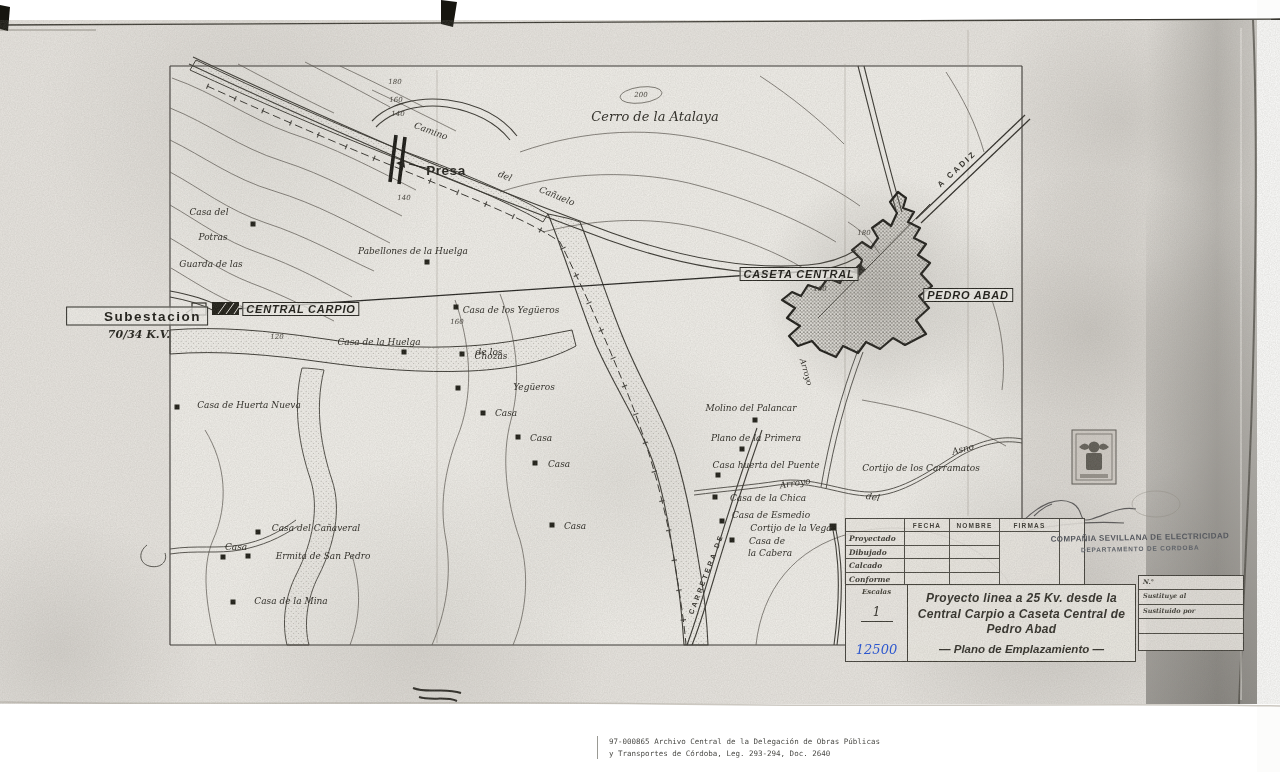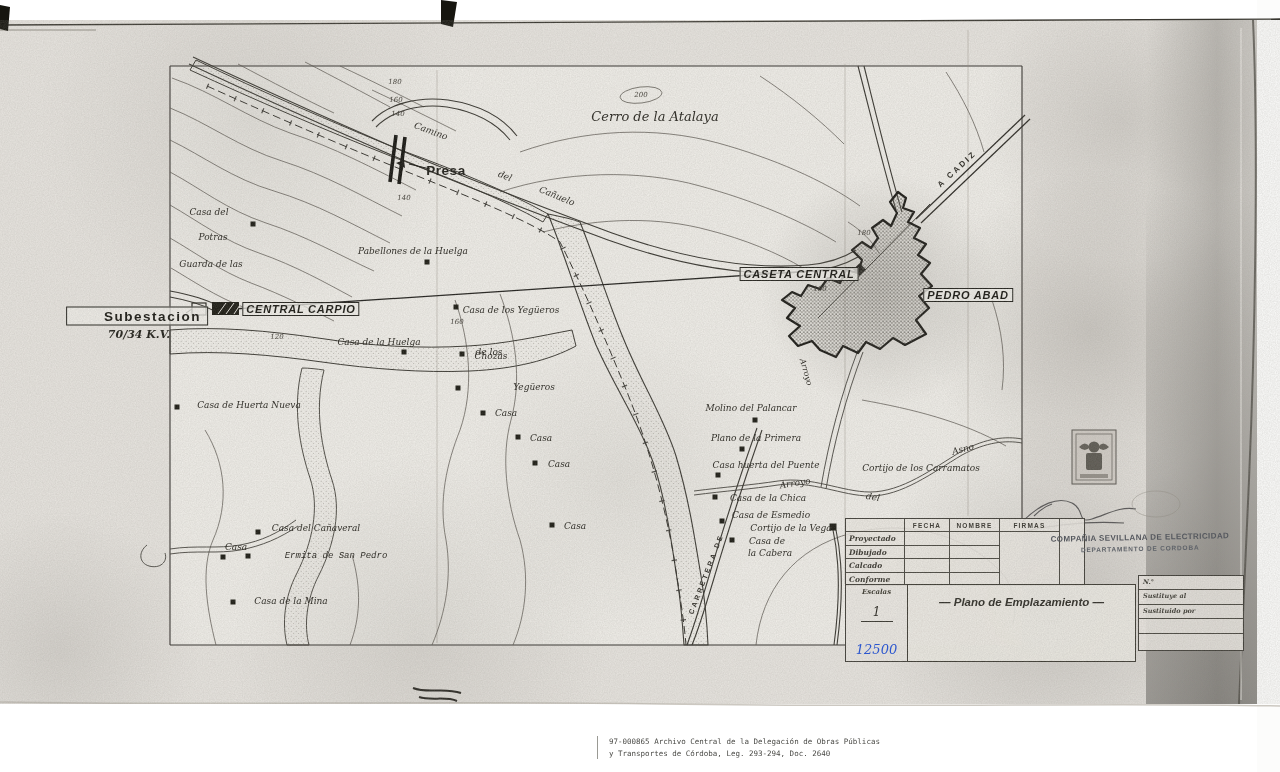--- a/index.html
+++ b/index.html
@@ -256,21 +256,21 @@
       <div class="lbl script" style="left: 756px; top: 438px; transform: translate(-50%, -50%) rotate(0deg);">Plano de la Primera</div>
       <div class="lbl script" style="left: 766px; top: 465px; transform: translate(-50%, -50%) rotate(0deg);">Casa huerta del Puente</div>
       <div class="lbl script" style="left: 921px; top: 468px; transform: translate(-50%, -50%) rotate(0deg);">Cortijo de los Carramatos</div>
       <div class="lbl script" style="left: 768px; top: 498px; transform: translate(-50%, -50%) rotate(0deg);">Casa de la Chica</div>
       <div class="lbl script" style="left: 771px; top: 515px; transform: translate(-50%, -50%) rotate(0deg);">Casa de Esmedio</div>
       <div class="lbl script" style="left: 791px; top: 528px; transform: translate(-50%, -50%) rotate(0deg);">Cortijo de la Vega</div>
       <div class="lbl script" style="left: 767px; top: 541px; transform: translate(-50%, -50%) rotate(0deg);">Casa de</div>
       <div class="lbl script" style="left: 770px; top: 553px; transform: translate(-50%, -50%) rotate(0deg);">la Cabera</div>
       <div class="lbl script" style="left: 316px; top: 528px; transform: translate(-50%, -50%) rotate(0deg);">Casa del Cañaveral</div>
       <div class="lbl script" style="left: 236px; top: 547px; transform: translate(-50%, -50%) rotate(0deg);">Casa</div>
-      <div class="lbl script" style="left: 336px; top: 556px; transform: translate(-50%, -50%) rotate(0deg); font-family: Liberation Mono, monospace;">Ermita de San Pedro</div>
+      <div class="lbl script" style="left: 323px; top: 556px; transform: translate(-50%, -50%) rotate(0deg);">Ermita de San Pedro</div>
       <div class="lbl script" style="left: 291px; top: 601px; transform: translate(-50%, -50%) rotate(0deg);">Casa de la Mina</div>
       <div class="lbl script" style="left: 431px; top: 131px; transform: translate(-50%, -50%) rotate(20deg);">Camino</div>
       <div class="lbl script" style="left: 505px; top: 176px; transform: translate(-50%, -50%) rotate(22deg);">del</div>
       <div class="lbl script" style="left: 557px; top: 196px; transform: translate(-50%, -50%) rotate(22deg);">Cañuelo</div>
       <div class="lbl caps" style="left: 957px; top: 169px; transform: translate(-50%, -50%) rotate(-43deg);">A CADIZ</div>
       <div class="lbl script" style="left: 795px; top: 483px; transform: translate(-50%, -50%) rotate(-9deg);">Arroyo</div>
       <div class="lbl script" style="left: 873px; top: 497px; transform: translate(-50%, -50%) rotate(10deg);">del</div>
       <div class="lbl script" style="left: 963px; top: 449px; transform: translate(-50%, -50%) rotate(-15deg);">Asno</div>
       <div class="lbl script" style="left: 806px; top: 372px; font-size: 8px; transform: translate(-50%, -50%) rotate(74deg);">Arroyo</div>
       <div class="lbl caps" style="left: 706px; top: 574px; font-size: 7px; transform: translate(-50%, -50%) rotate(-69deg);">CARRETERA DE</div>
@@ -312,20 +312,25 @@
     </div>
 
   <div class="tb-escala">
     <div class="esc-label">Escalas</div>
     <div class="esc-num">1</div>
     <div class="esc-bar"></div>
     <div class="esc-den">12500</div>
   </div>
 
   <div class="tb-title">
+    <div id="tb-title-lines">
+        <p>Proyecto linea a 25 Kv. desde la</p>
+        <p>Central Carpio a Caseta Central de</p>
+        <p>Pedro Abad</p>
+      </div>
     <div class="tb-sub">— Plano de Emplazamiento —</div>
   </div>
 
   <div class="tb-info" id="tb-info">
       <div class="row">N.°</div>
       <div class="row">Sustituye al</div>
       <div class="row">Sustituido por</div>
       <div class="row"></div>
       <div class="row"></div>
     </div>

